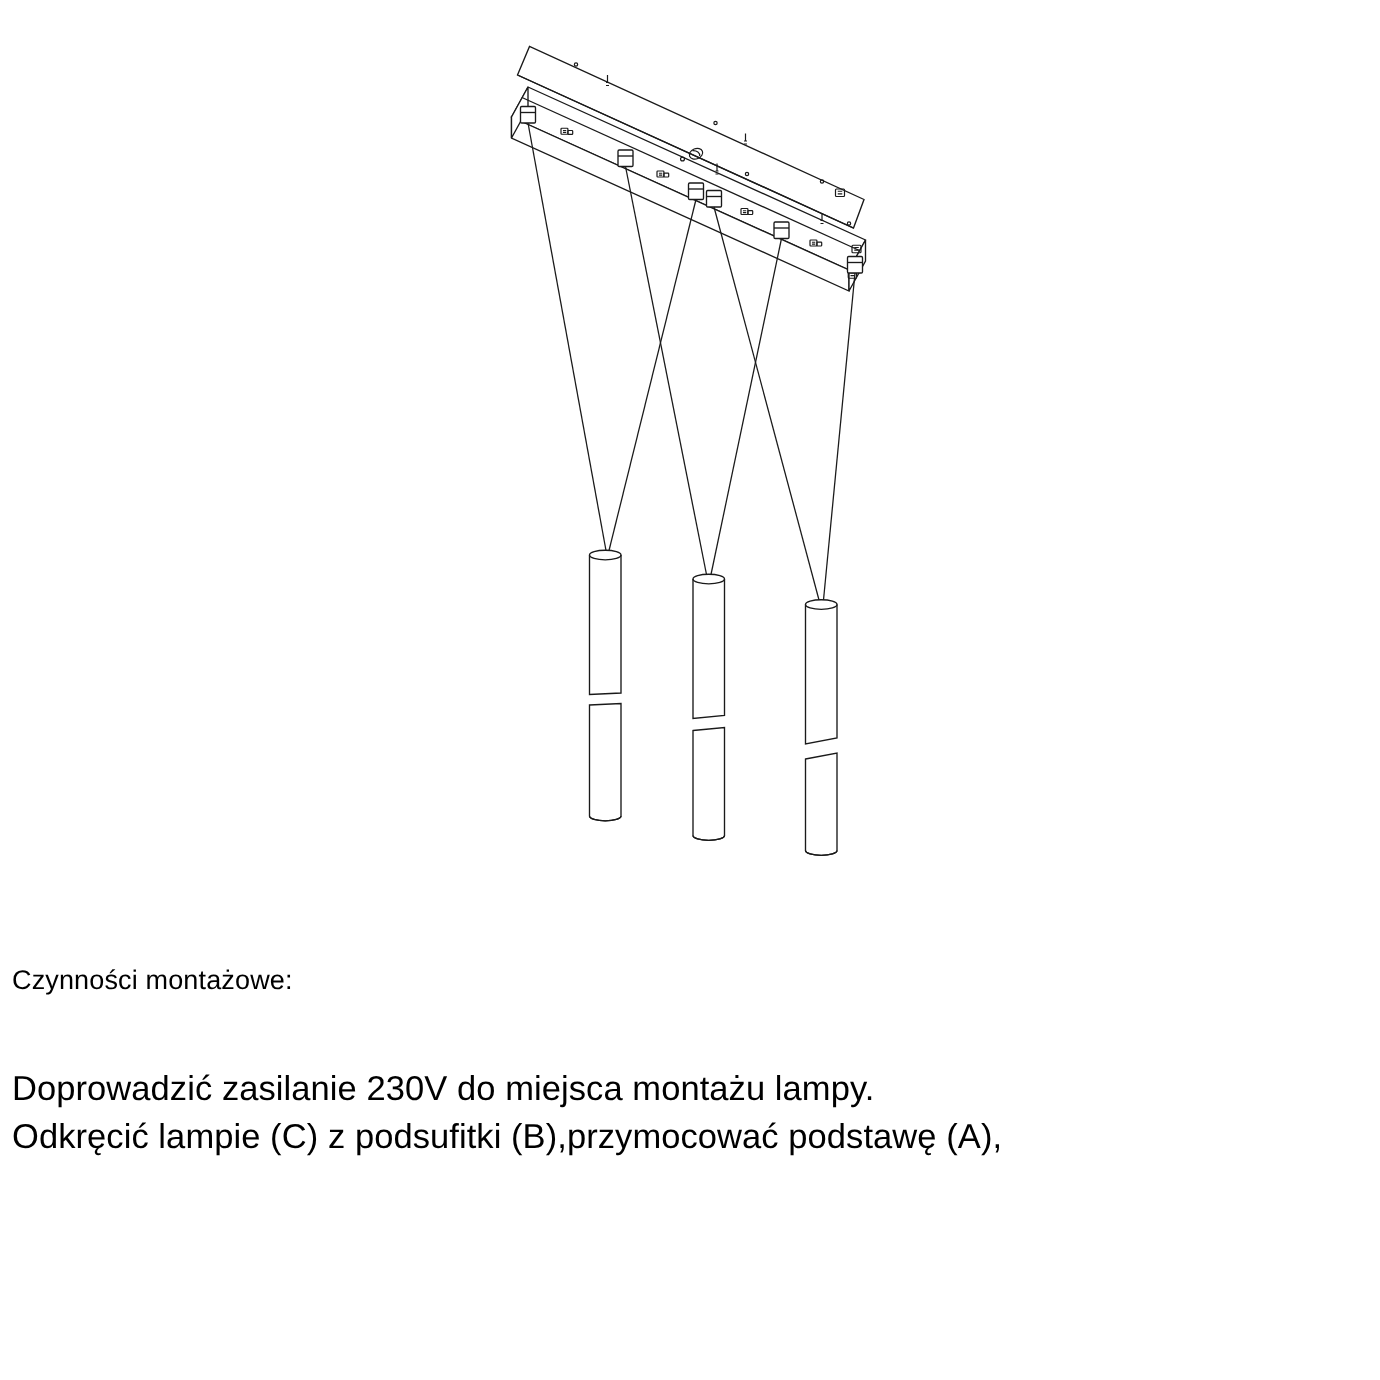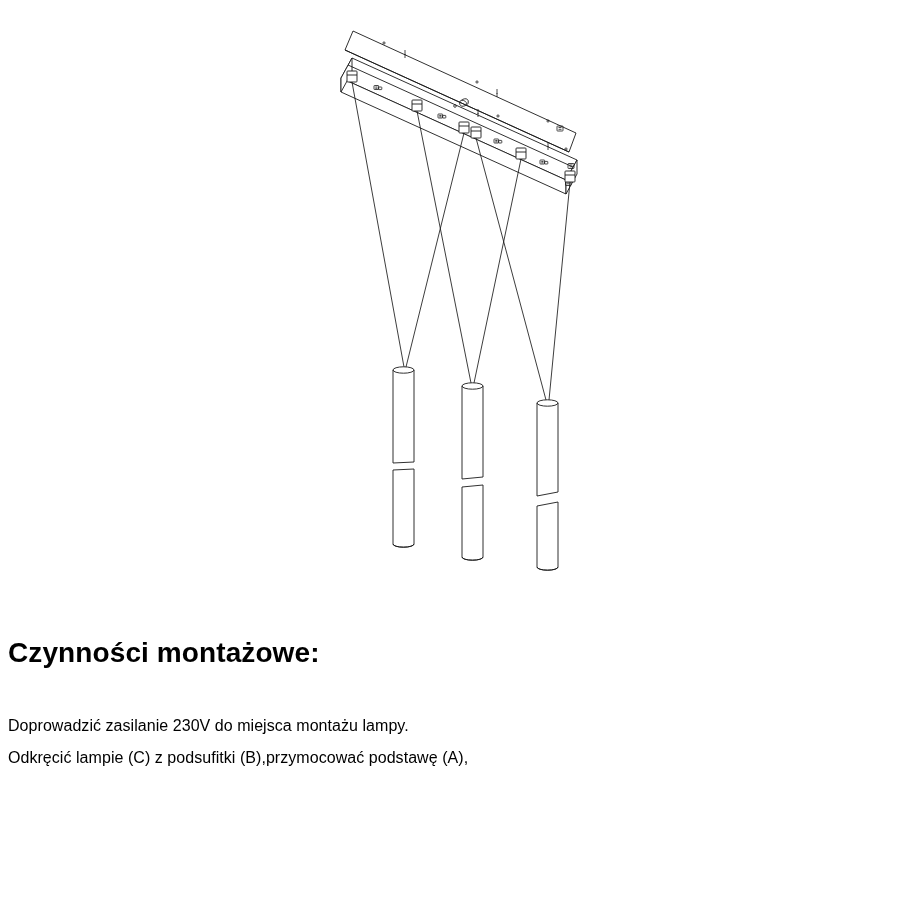--- a/index.html
+++ b/index.html
@@ -25,36 +25,35 @@
   }
 
   #instructions-block {
     position: absolute;
     left: 8px;
     top: 636px;
     width: 904px;
   }
 
   .heading-line {
-    font-size: 28px;
+    font-size: 18px;
     line-height: 34px;
     letter-spacing: 0.1px;
     white-space: pre;
-    font-weight: bold;
   }
 
   .steps-list {
     margin: 0;
     padding: 0;
     list-style: none;
     margin-top: 40px;
   }
 
   .steps-list li {
-    font-size: 16px;
+    font-size: 23px;
     line-height: 31.5px;
     letter-spacing: 0.05px;
     white-space: pre;
   }
 </style>
 </head>
 <body>
 
 <div id="assembly-figure">
   <svg width="920" height="600" viewBox="0 0 920 600">

